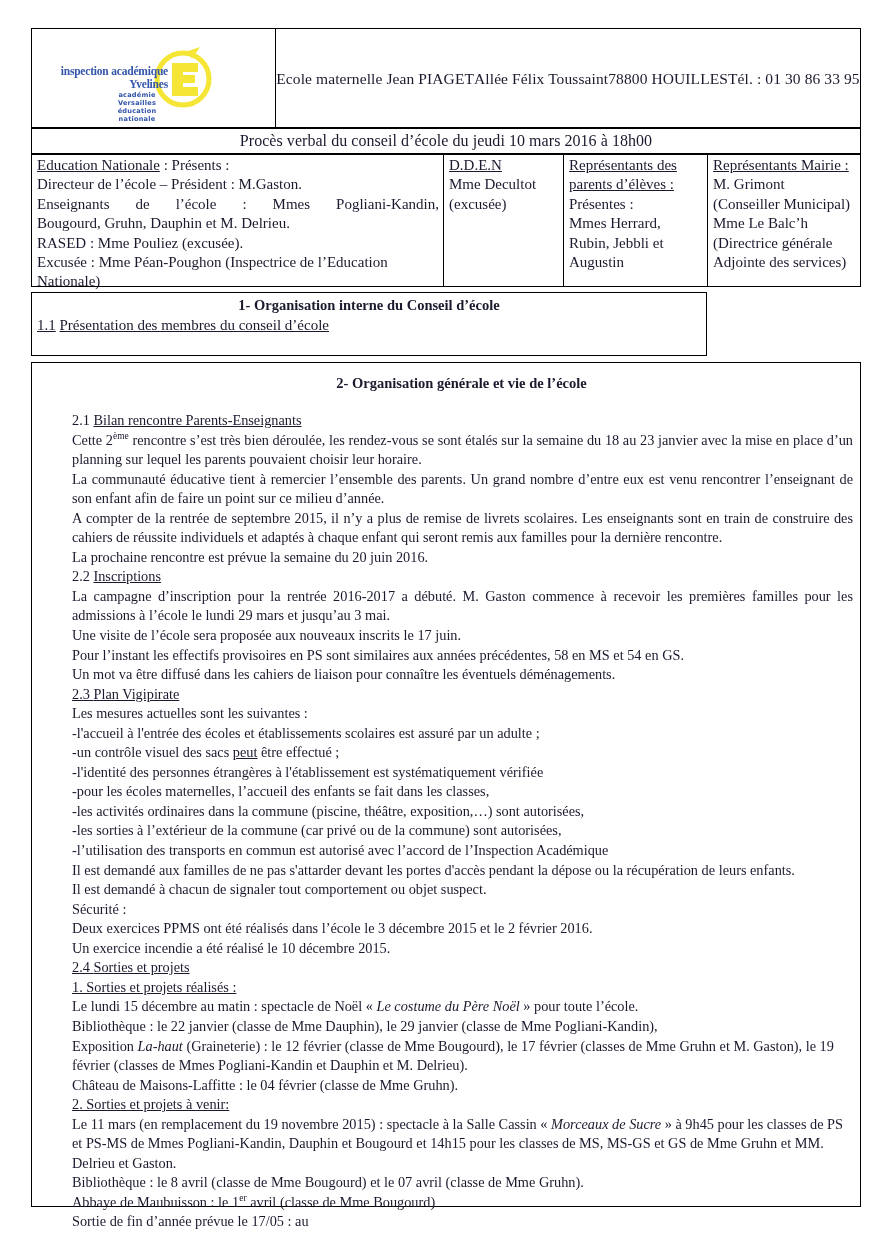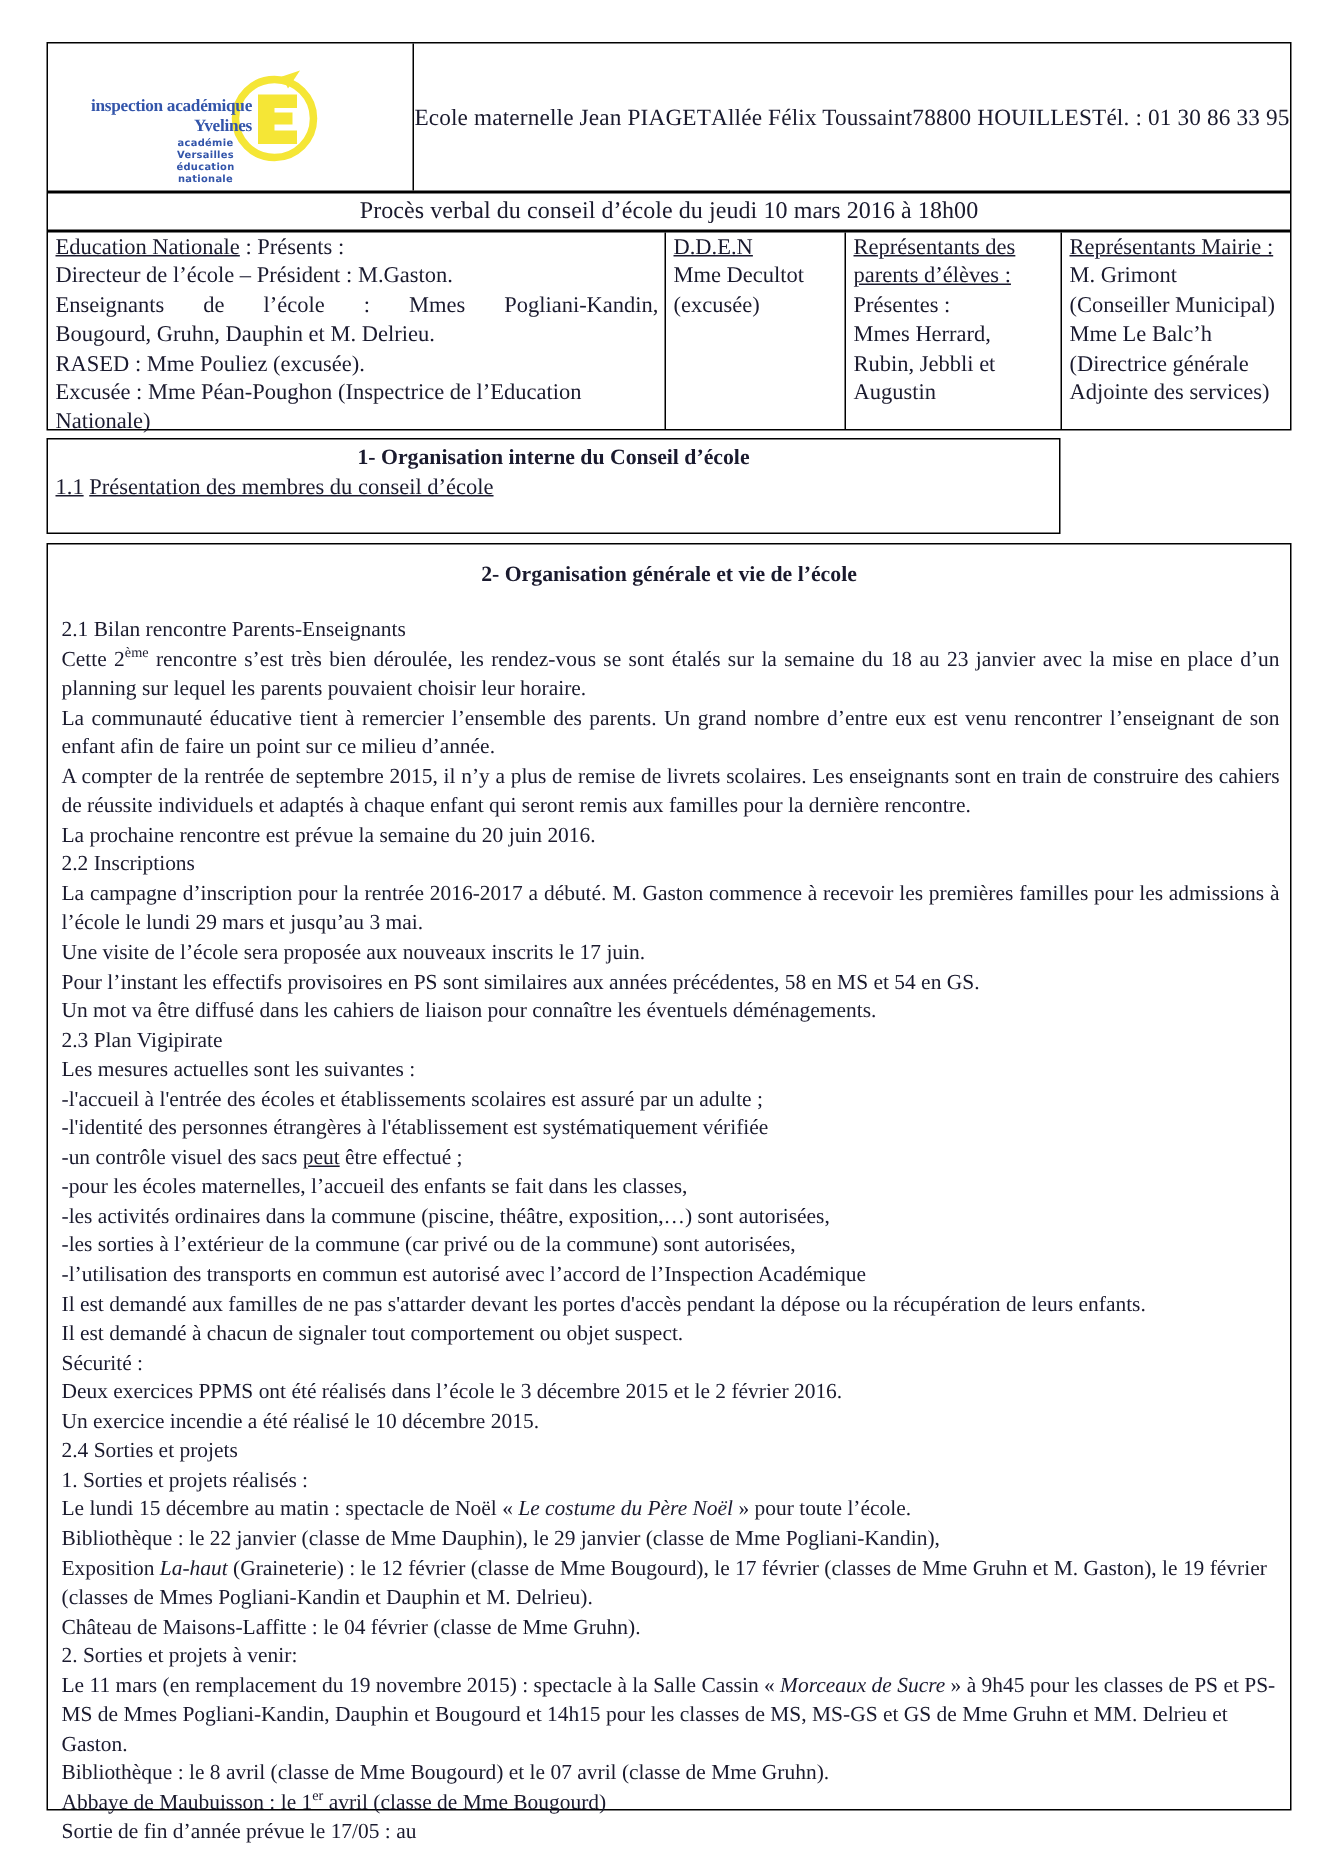--- a/index.html
+++ b/index.html
@@ -140,41 +140,42 @@
     line-height: 20px;
     padding-top: 2px;
   }
   .sec1-line {
     font-size: 15px;
     line-height: 21px;
     padding-left: 5px;
   }
 
   
-  #section2-block { left: 31px; top: 362px; width: 830px; height: 845px; }
+  #section2-block { left: 31px; top: 362px; width: 830px; height: 845px; padding-left: 31px; }
   .sec2-head {
     text-align: center;
     font-weight: 700;
     font-size: 14.5px;
     line-height: 18px;
     padding-top: 11px;
   }
   .body-area {
     padding: 0 7px 0 9px;
     font-size: 14.3px;
     line-height: 19.55px;
   }
   .spacer-line { height: 19px; }
   .body-area p { margin: 0; }
   .p-just {
     text-align: justify;
     text-align-last: left;
     text-indent: 0;
   }
   .sub-head {
+    text-decoration: underline;
     display: inline-block;
   }
   .num-plain { text-decoration: none; }
   .it { font-style: italic; }
   sup { font-size: 9.5px; vertical-align: super; line-height: 0; }
 </style>
 </head>
 <body>
 
 <div class="page">
@@ -279,22 +280,22 @@
       <p class="p-just">La campagne d’inscription pour la rentrée 2016-2017 a débuté. M. Gaston commence à recevoir les premières familles pour les admissions à l’école le lundi 29 mars et jusqu’au 3 mai.</p>
       <p>Une visite de l’école sera proposée aux nouveaux inscrits le 17 juin.</p>
       <p>Pour l’instant les effectifs provisoires en PS sont similaires aux années précédentes, 58 en MS et 54 en GS.</p>
       <p>Un mot va être diffusé dans les cahiers de liaison pour connaître les éventuels déménagements.</p>
 
       <p>
         <span class="sub-head"><span>2.3</span> <span>Plan Vigipirate</span></span>
       </p>
       <p>Les mesures actuelles sont les suivantes :</p>
       <p>-l'accueil à l'entrée des écoles et établissements scolaires est assuré par un adulte ;</p>
+      <p><span>-un contrôle visuel des sacs </span><span class="u">peut</span><span> être effectué ;</span></p>
       <p>-l'identité des personnes étrangères à l'établissement est systématiquement vérifiée</p>
-      <p><span>-un contrôle visuel des sacs </span><span class="u">peut</span><span> être effectué ;</span></p>
       <p>-pour les écoles maternelles, l’accueil des enfants se fait dans les classes,</p>
       <p>-les activités ordinaires dans la commune (piscine, théâtre, exposition,…) sont autorisées,</p>
       <p>-les sorties à l’extérieur de la commune (car privé ou de la commune) sont autorisées,</p>
       <p>-l’utilisation des transports en commun est autorisé avec l’accord de l’Inspection Académique</p>
       <p>Il est demandé aux familles de ne pas s'attarder devant les portes d'accès pendant la dépose ou la récupération de leurs enfants.</p>
       <p>Il est demandé à chacun de signaler tout comportement ou objet suspect.</p>
       <p>Sécurité :</p>
       <p>Deux exercices PPMS ont été réalisés dans l’école le 3 décembre 2015 et le 2 février 2016.</p>
       <p>Un exercice incendie a été réalisé le 10 décembre 2015.</p>
 

